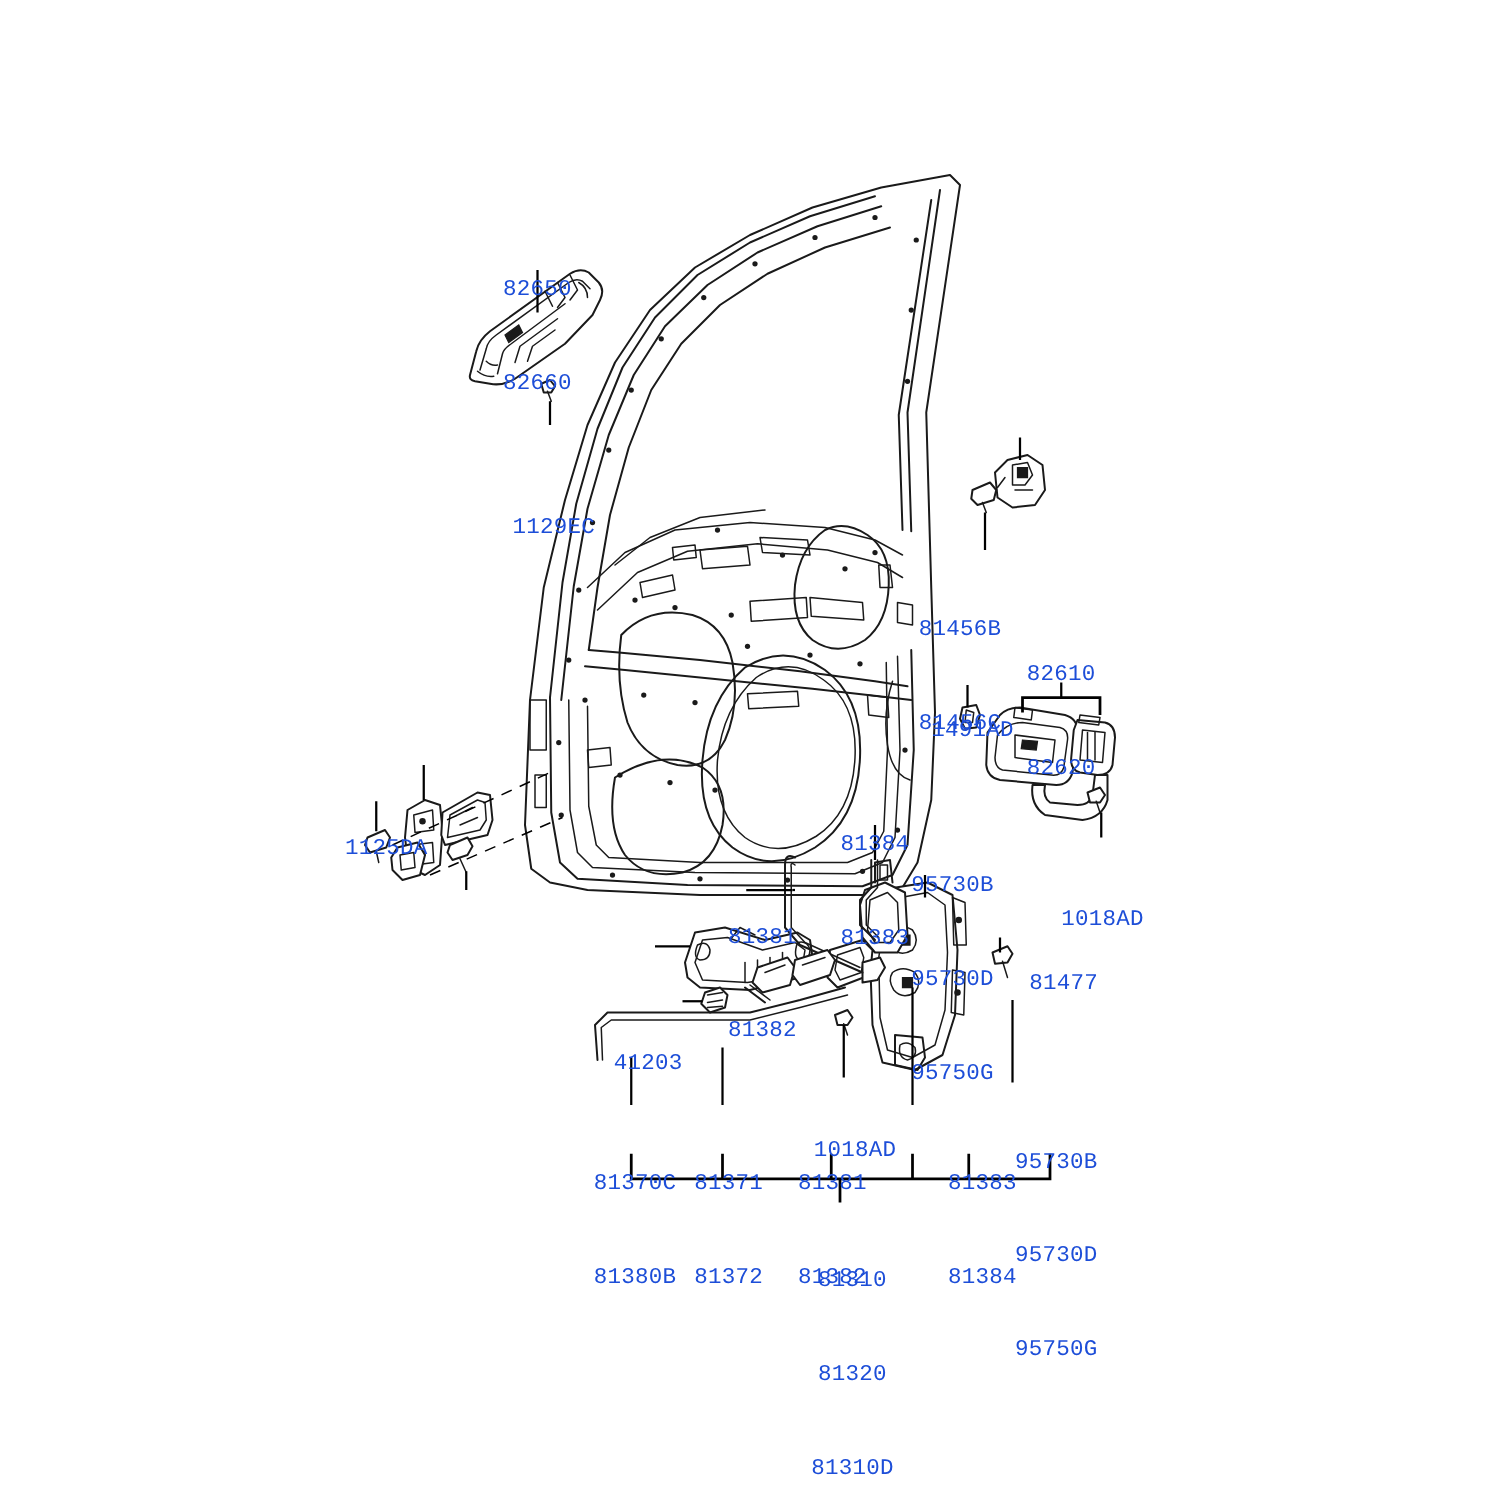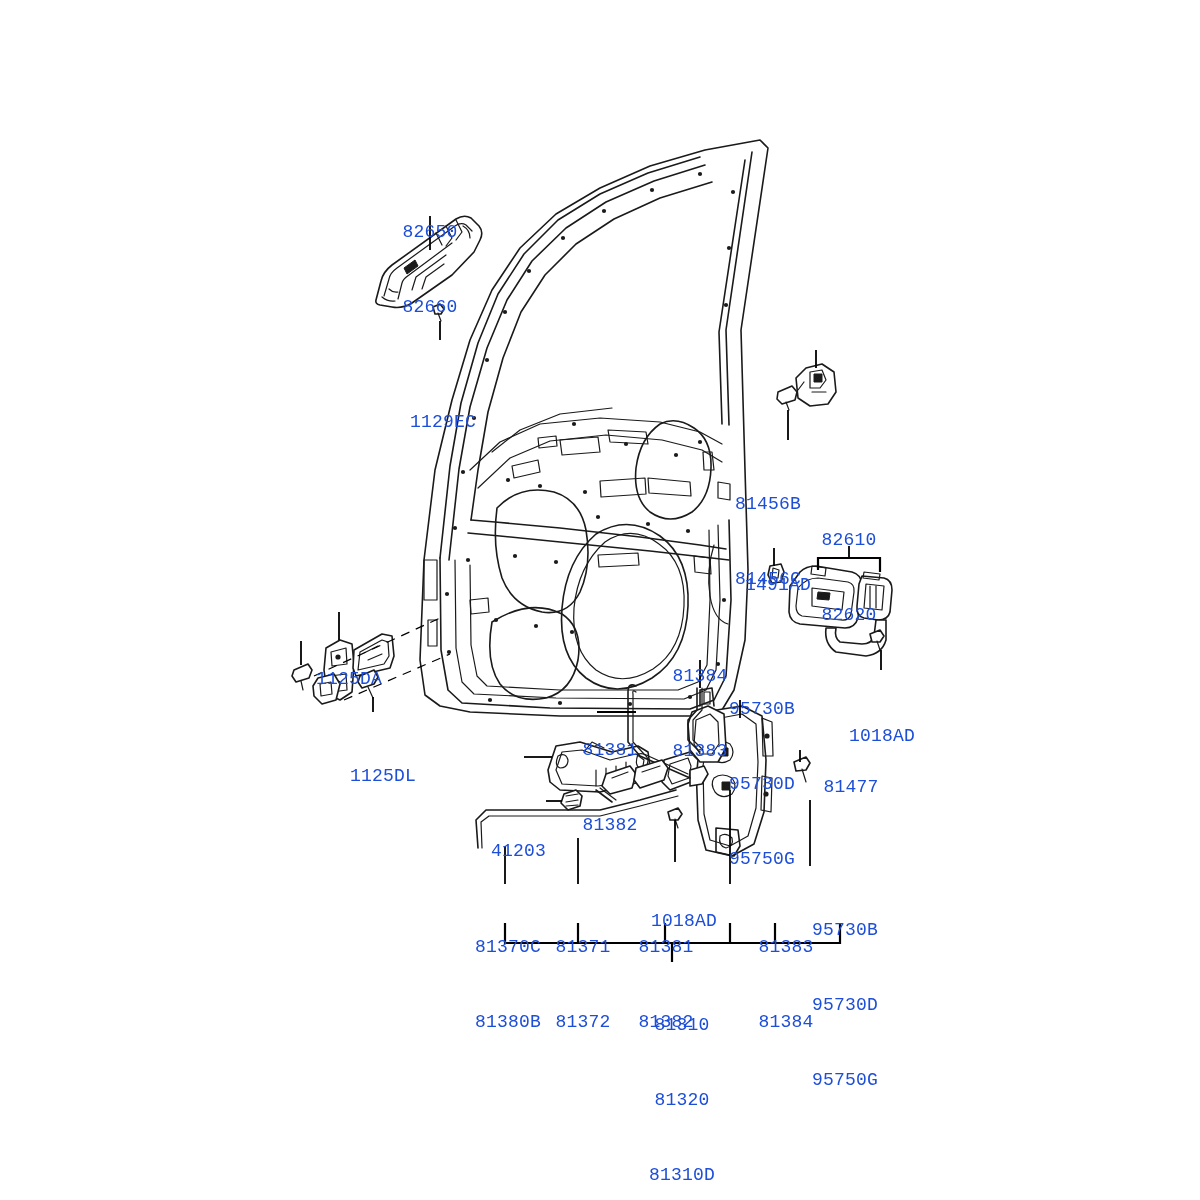--- a/index.html
+++ b/index.html
@@ -403,27 +403,24 @@
 
   <div class="label center" style="left:778px; top:523px;">
     <div>1491AD</div>
   </div>
 
   <div class="label center" style="left:882px; top:674px;">
     <div>1018AD</div>
   </div>
 
 
-  <div class="label center" style="left:309px; top:617px;margin-left:40px;">
+  <div class="label center" style="left:309px; top:617px;">
     <div>1125DA</div>
   </div>
 
-  <div class="label center" style="left:383px; top:714px;">
-    <div>1125DL</div>
-  </div>
 
   <div class="label center" style="left:700px; top:614px;">
     <div>81384</div>
     <div>81383</div>
   </div>
 
   <div class="label center" style="left:610px; top:688px;">
     <div>81381</div>
     <div>81382</div>
   </div>

